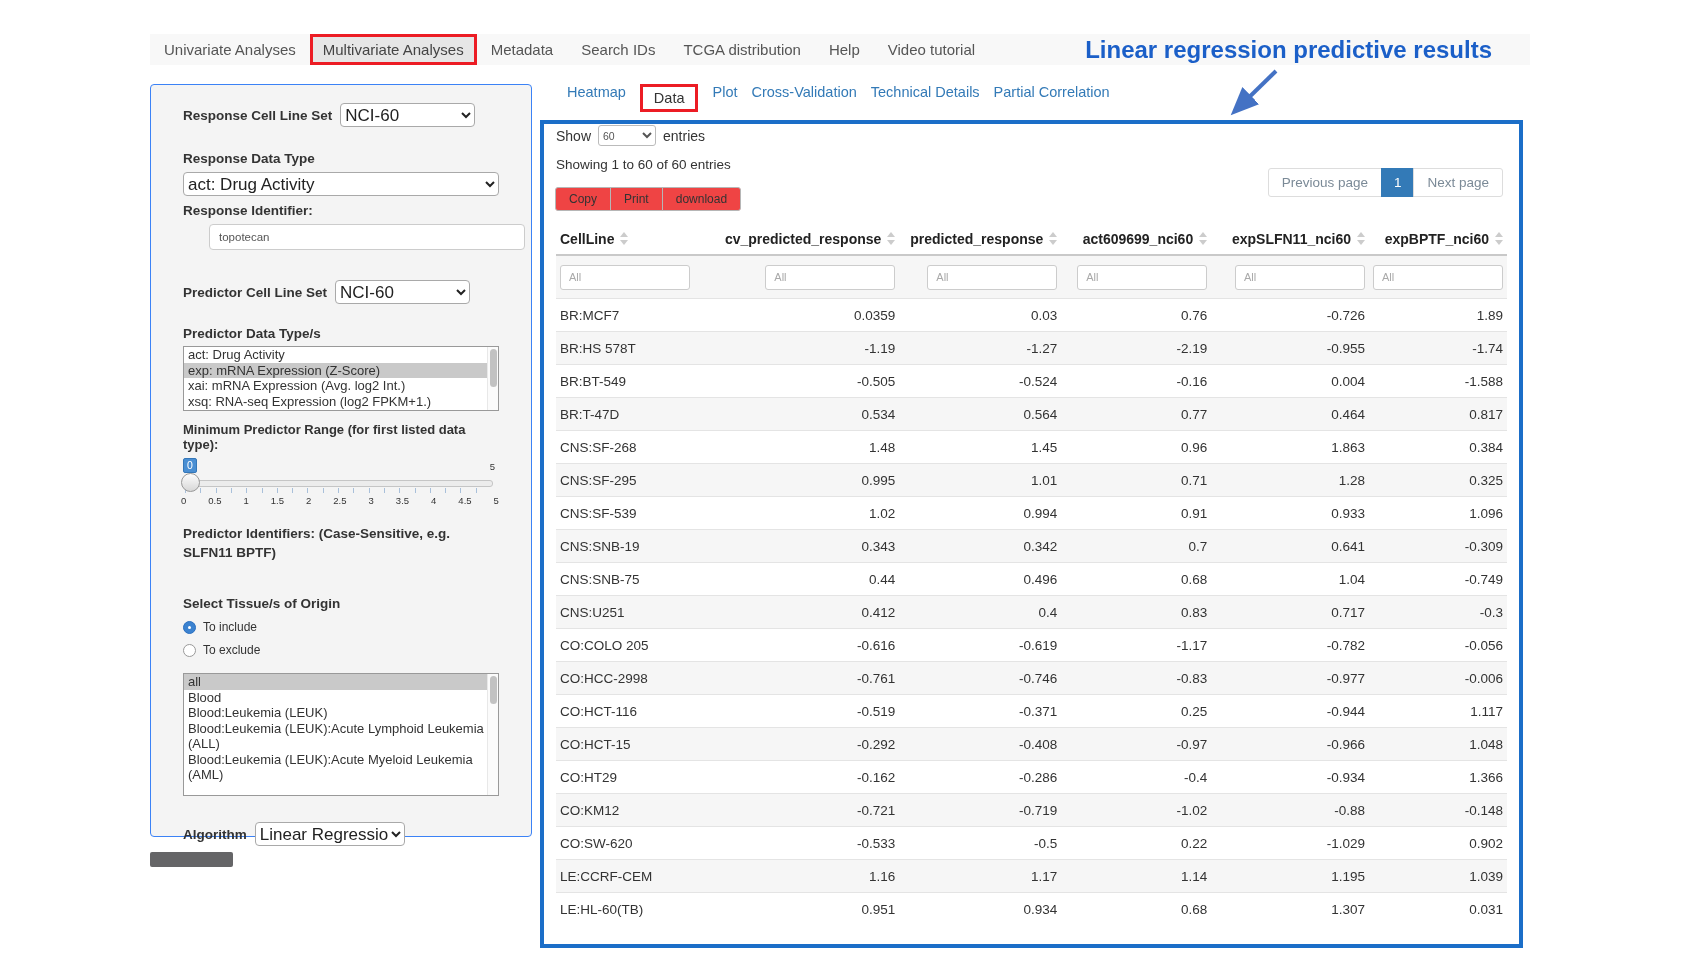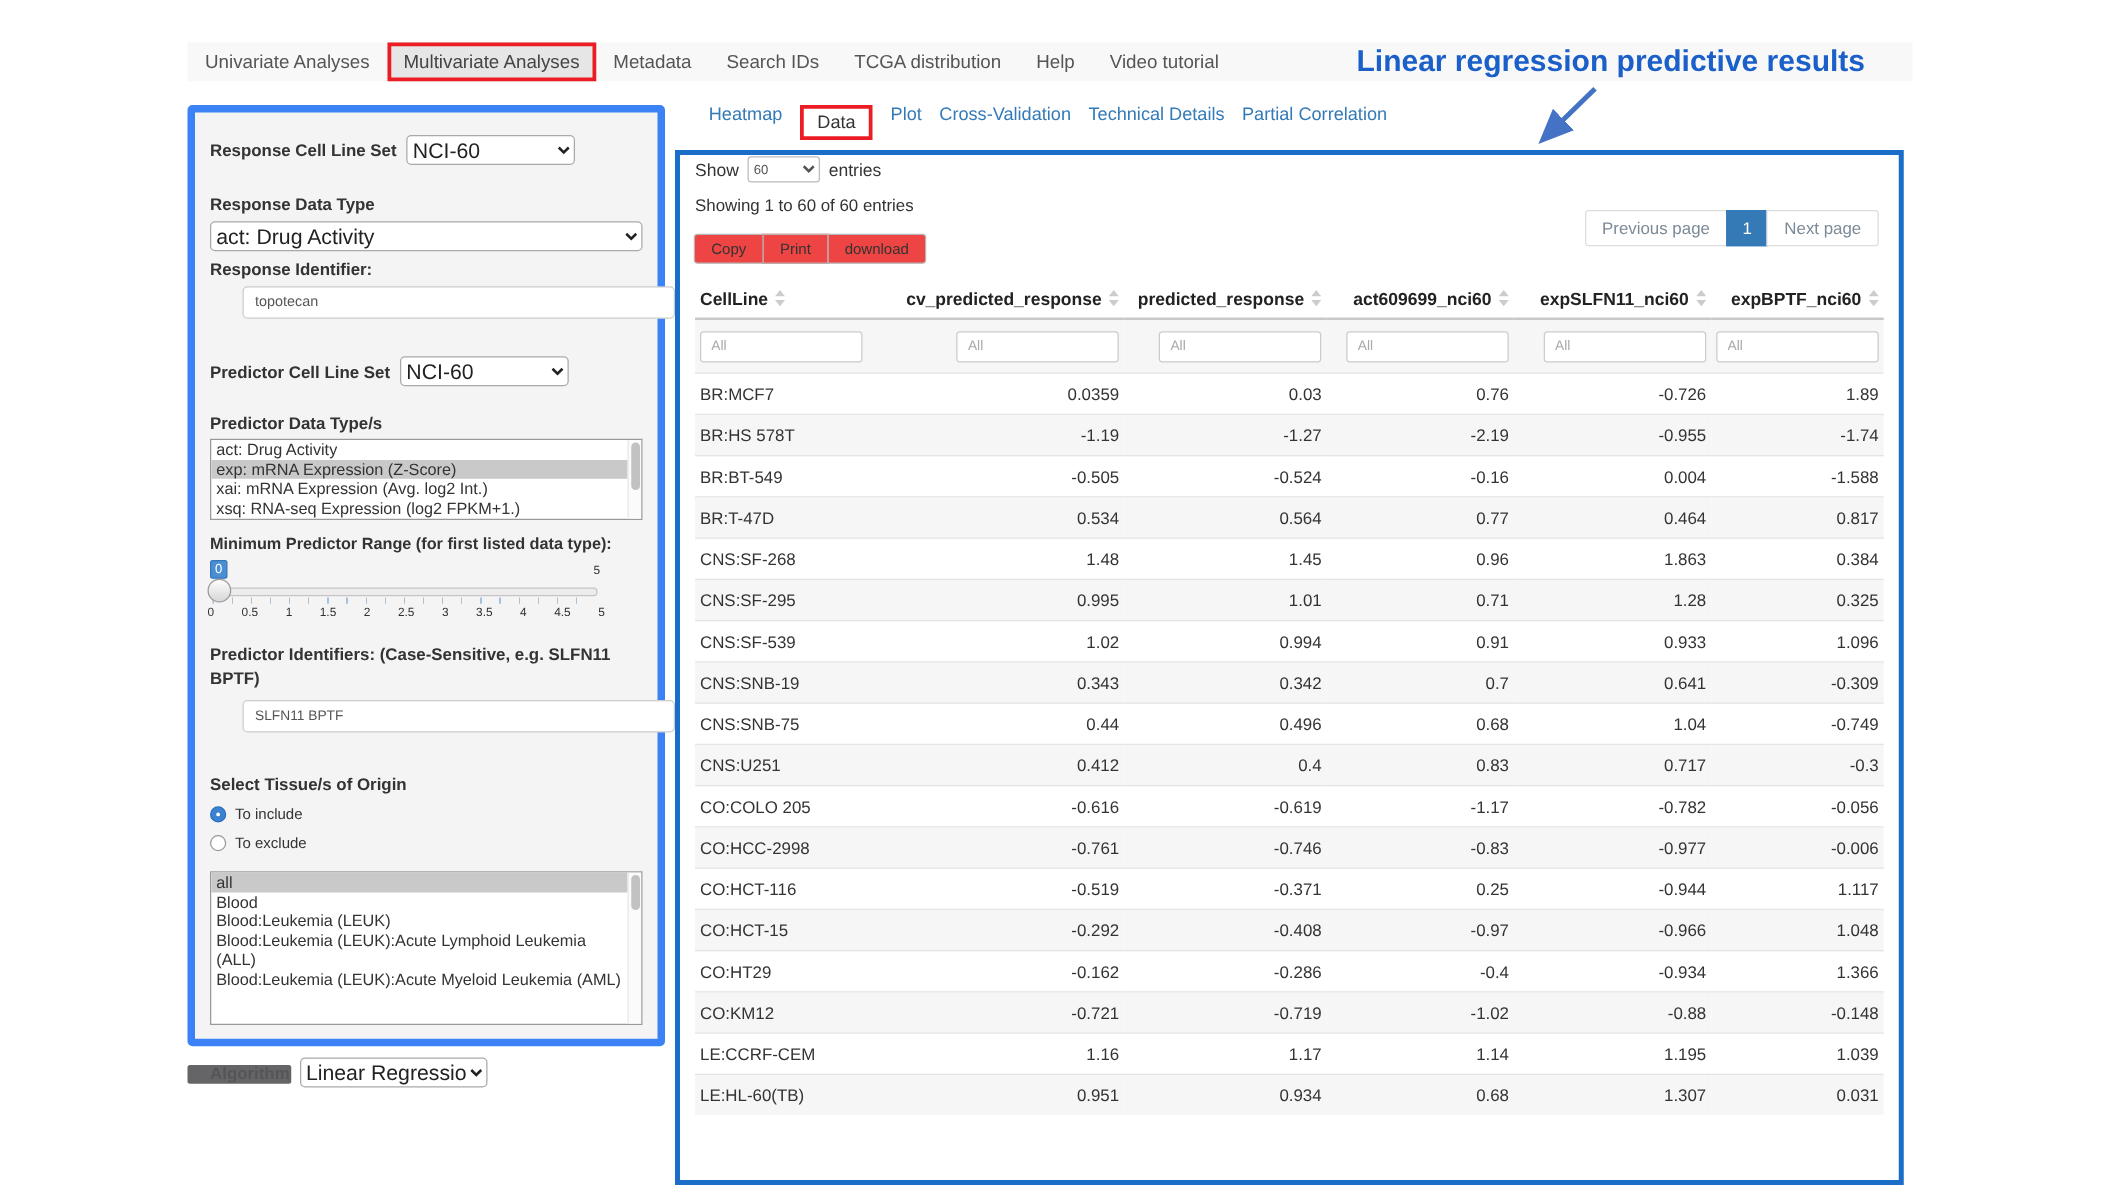--- a/index.html
+++ b/index.html
@@ -12,21 +12,21 @@
   .nav-item{display:flex;align-items:center;padding:0 14px;cursor:pointer;white-space:nowrap;}
   .nav-item.active{background:#e6e6e6;border:3px solid #ec1c24;padding:0 10px;color:#444;}
 
   
   .annot{position:absolute;left:1060px;top:36px;width:432px;text-align:right;
          font-size:24px;font-weight:bold;color:#1b5fc8;}
   .annot-arrow{position:absolute;left:1218px;top:66px;}
 
   
   .sidebar{position:absolute;left:150px;top:84px;width:382px;height:753px;background:#f4f4f4;
-           border:6px solid #3b82f6;border-radius:4px;box-sizing:border-box;padding:18px 12px;
+           border:1px solid #3b82f6;border-radius:4px;box-sizing:border-box;padding:18px 32px;
            font-size:13.5px;color:#333;}
   .lbl{font-weight:bold;}
   .fld-row{display:flex;align-items:center;gap:8px;}
   select.ctl{border:1px solid #a9a9a9;border-radius:4px;background:#fff;font-size:17px;
              height:24px;font-family:inherit;color:#222;}
   input.txt{border:1px solid #ccc;border-radius:4px;height:26px;font-size:11.5px;padding:0 9px;
             width:100%;box-sizing:border-box;color:#555;background:#fff;font-family:inherit;margin-left:26px;}
   .listbox{background:#fff;border:1px solid #999;font-size:13px;line-height:15.5px;
            overflow:hidden;position:relative;margin-top:5px;}
   .listbox .opt{padding:0 4px;cursor:default;}
@@ -166,21 +166,20 @@
           <span>2.5</span>
           <span>3</span>
           <span>3.5</span>
           <span>4</span>
           <span>4.5</span>
           <span>5</span>
         </div>
     </div>
 
     <div class="lbl" style="margin-top:16px;line-height:19px;">Predictor Identifiers: (Case-Sensitive, e.g. SLFN11 BPTF)</div>
-    <input class="txt" style="margin-top: 8px; font-size: 11px;" value="SLFN11 BPTF">
 
     <div class="lbl" style="margin-top:34px;">Select Tissue/s of Origin</div>
     <div id="tissue-radios">
         <div class="radio-row">
           <span class="radio checked"></span>
           <span>To include</span>
         </div>
         <div class="radio-row">
           <span class="radio"></span>
           <span>To exclude</span>
@@ -383,20 +382,28 @@
           </tr>
           <tr>
             <td>CO:KM12</td>
             <td>-0.721</td>
             <td>-0.719</td>
             <td>-1.02</td>
             <td>-0.88</td>
             <td>-0.148</td>
           </tr>
           <tr>
+            <td>CO:SW-620</td>
+            <td>-0.533</td>
+            <td>-0.5</td>
+            <td>0.22</td>
+            <td>-1.029</td>
+            <td>0.902</td>
+          </tr>
+          <tr>
             <td>LE:CCRF-CEM</td>
             <td>1.16</td>
             <td>1.17</td>
             <td>1.14</td>
             <td>1.195</td>
             <td>1.039</td>
           </tr>
           <tr>
             <td>LE:HL-60(TB)</td>
             <td>0.951</td>

